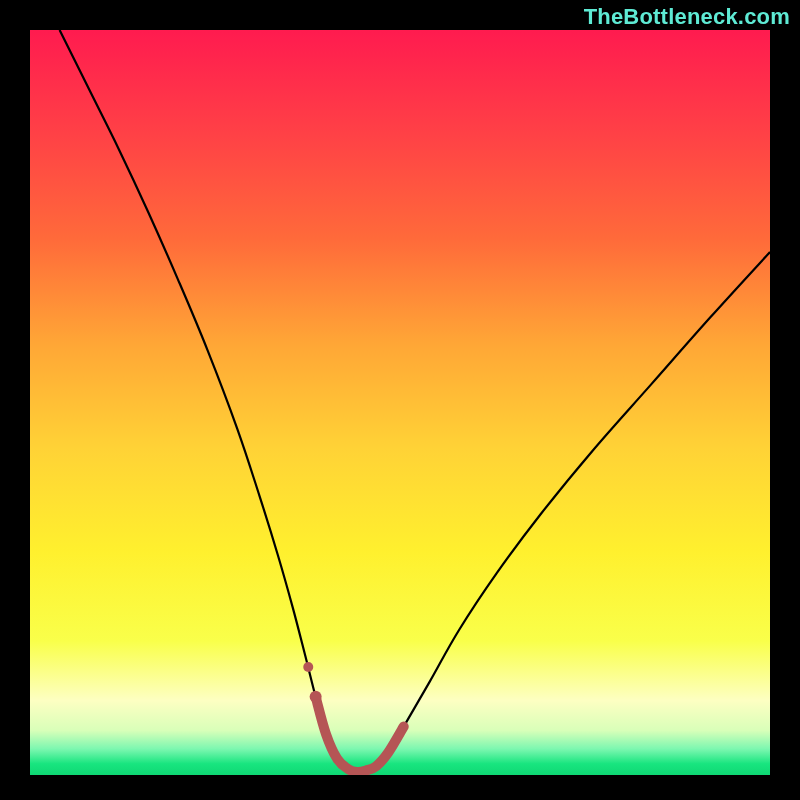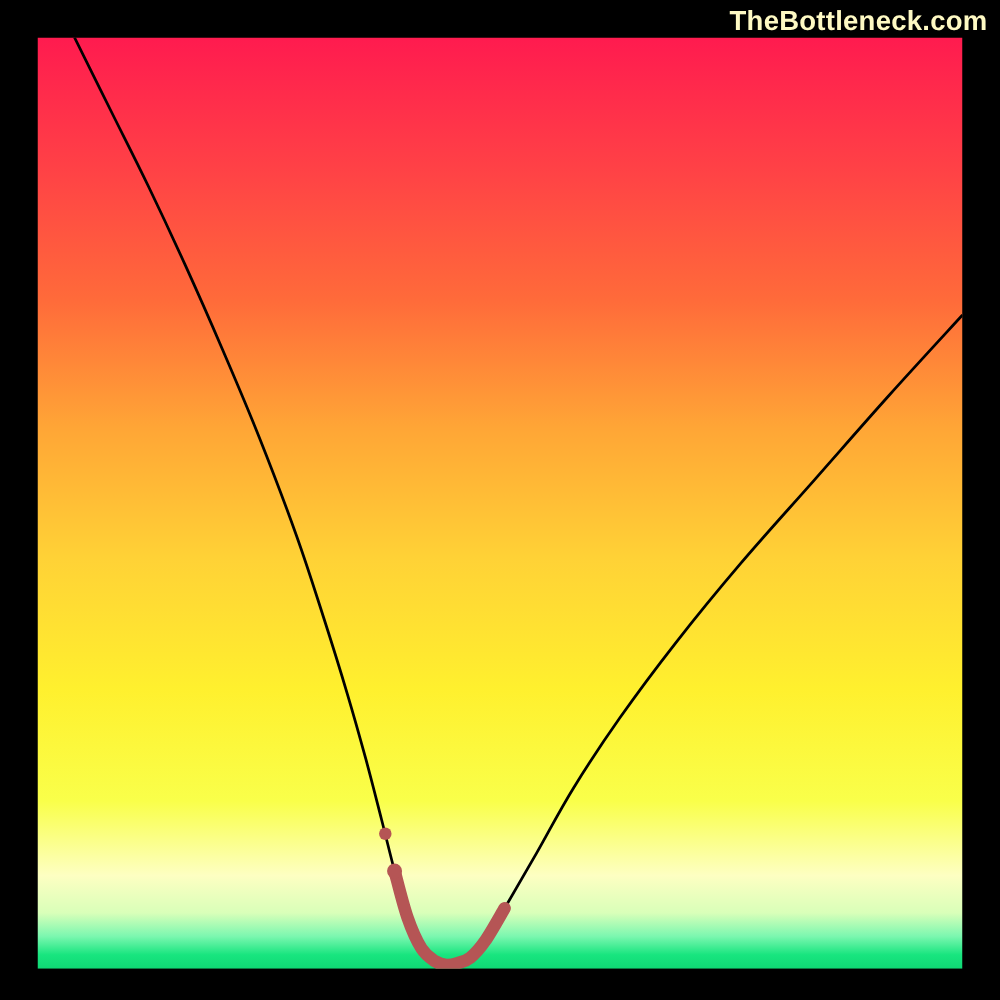--- a/index.html
+++ b/index.html
@@ -19,21 +19,21 @@
   .plot-area {
     position: absolute;
     background: transparent;
   }
   .watermark {
     position: absolute;
     right: 10px;
     top: 4px;
     font-size: 22px;
     font-weight: 600;
-    color: #fef9c3;
+    color: #5eead4;
     letter-spacing: 0.2px;
   }
   svg { display: block; }
 </style>
 </head>
 <body>
 
 <div class="stage">
 
   <div class="watermark">TheBottleneck.com</div>

